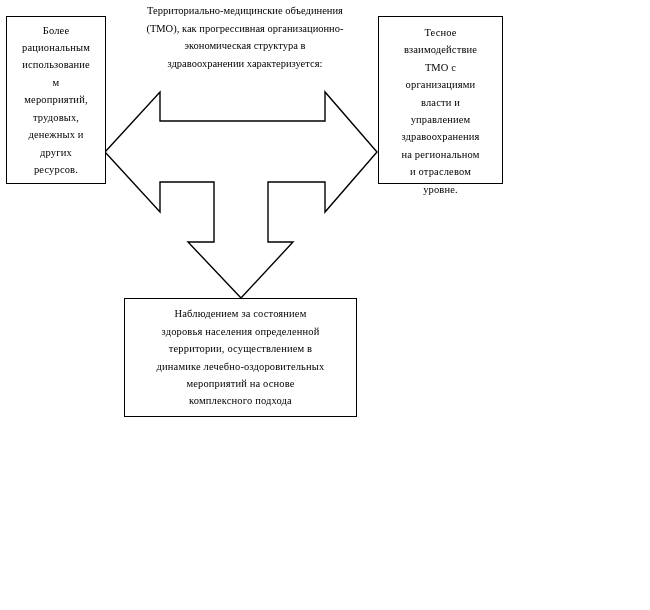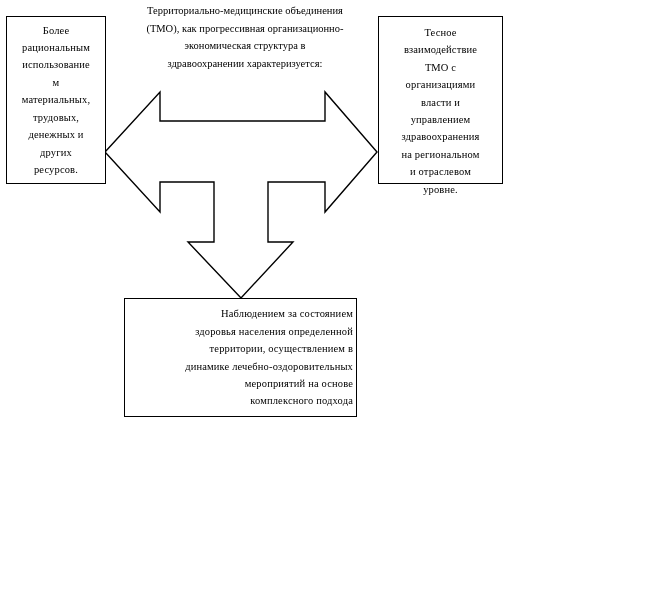--- a/index.html
+++ b/index.html
@@ -69,21 +69,20 @@
     line-height: 17.4px;
     margin-top: 22px;
   }
 
   
   #box-bottom {
     left: 124px;
     top: 298px;
     width: 233px;
     height: 119px;
-    text-align: right;
   }
   #box-bottom .box-text {
     font-size: 10.5px;
     line-height: 17.4px;
   }
 
   
   #caption {
     position: absolute;
     left: 112px;
@@ -118,21 +117,21 @@
 
   <svg class="arrow-svg" viewBox="0 0 650 610" xmlns="http://www.w3.org/2000/svg">
     <polygon id="arrow-poly" points="105,152 160,92 160,121 325,121 325,92 377,152 325,212 325,182 268,182 268,242 293,242 241,298 188,242 214,242 214,182 160,182 160,212" fill="#ffffff" stroke="#000000" stroke-width="1.4" stroke-linejoin="miter"></polygon>
   </svg>
 
   <div class="box" id="box-left">
     <span class="box-text">Более
 рациональным
 использование
 м
-материальных,
+мероприятий,
 трудовых,
 денежных и
 других
 ресурсов.</span>
   </div>
 
   <div class="box" id="box-right">
     <span class="box-text">Тесное
 взаимодействие
 ТМО с

